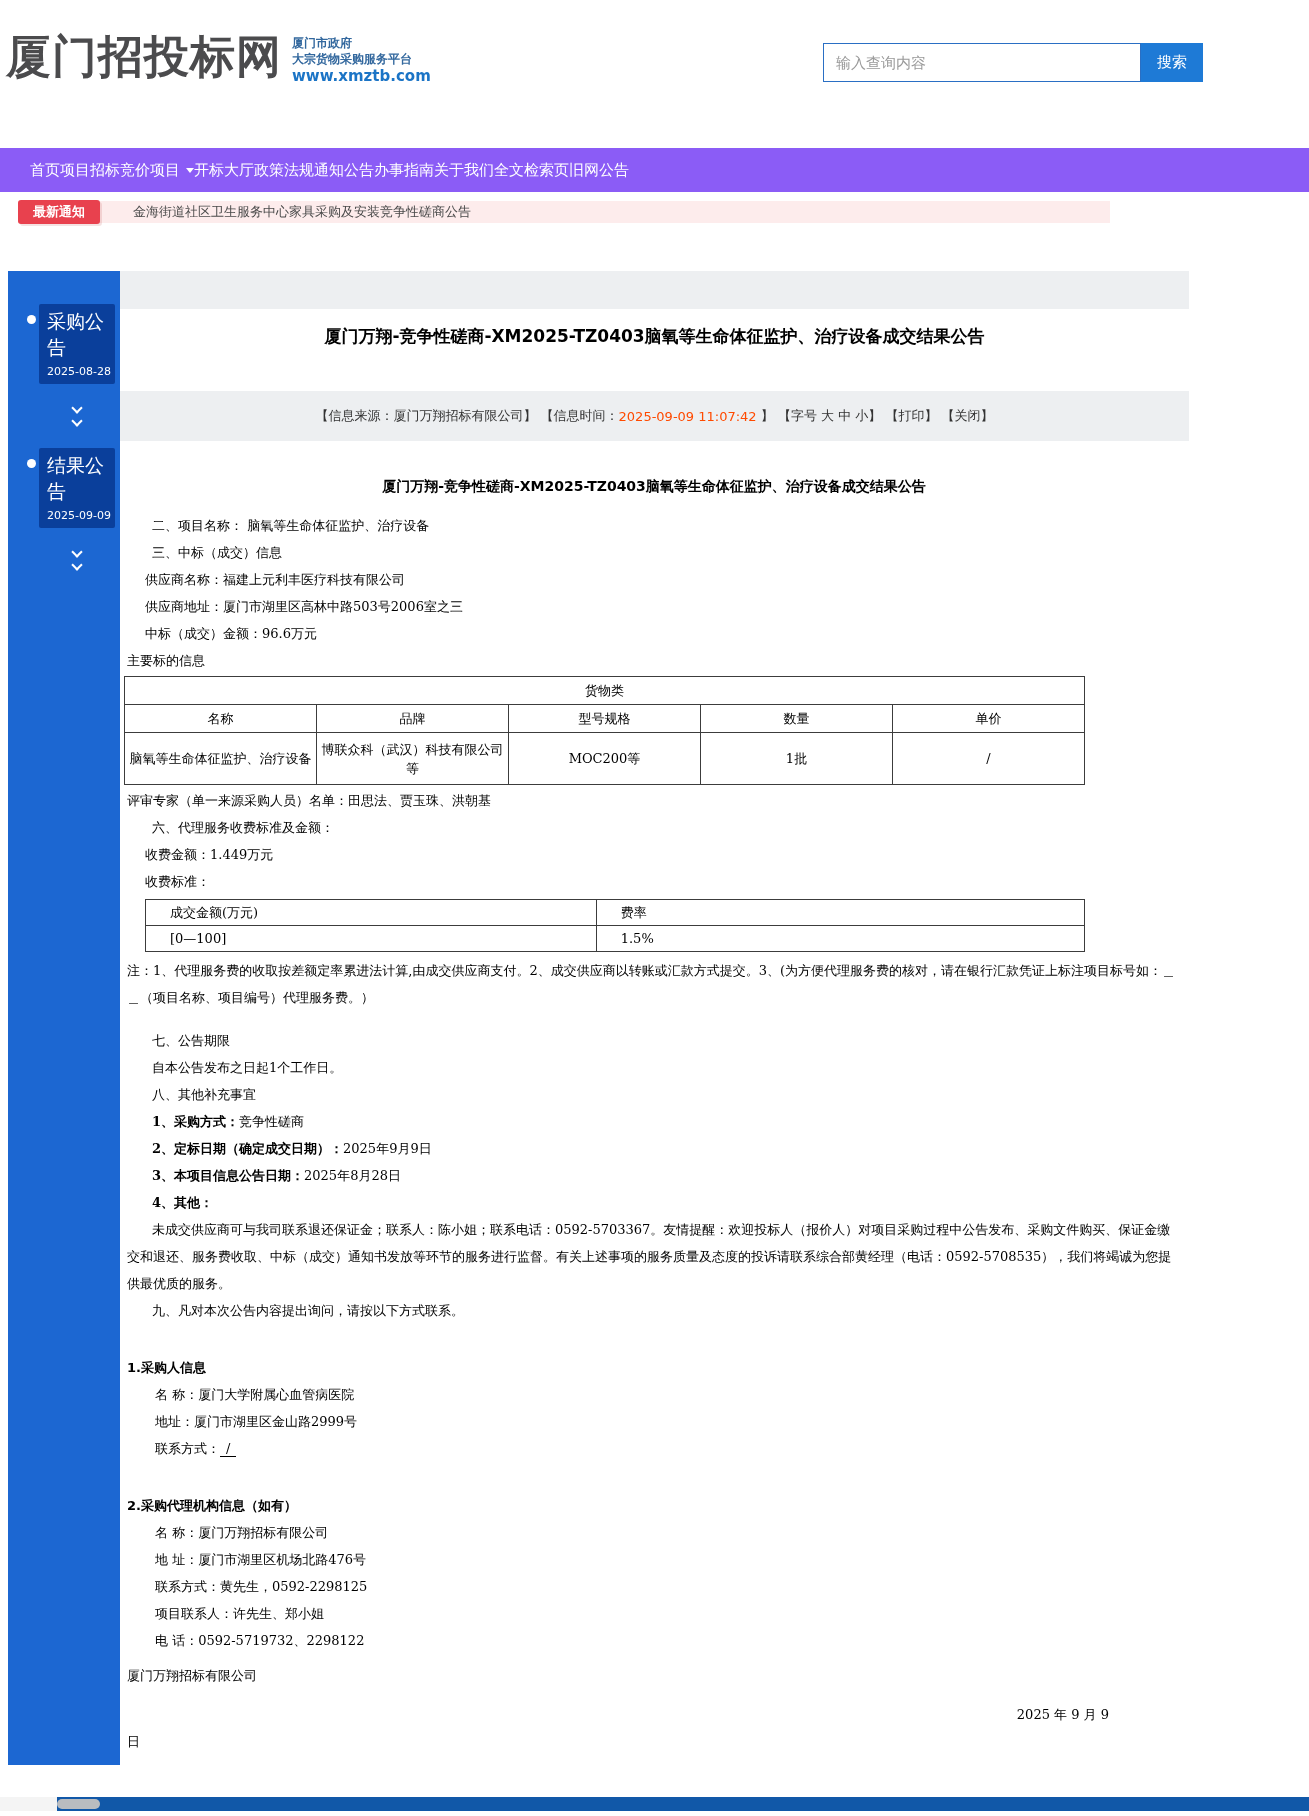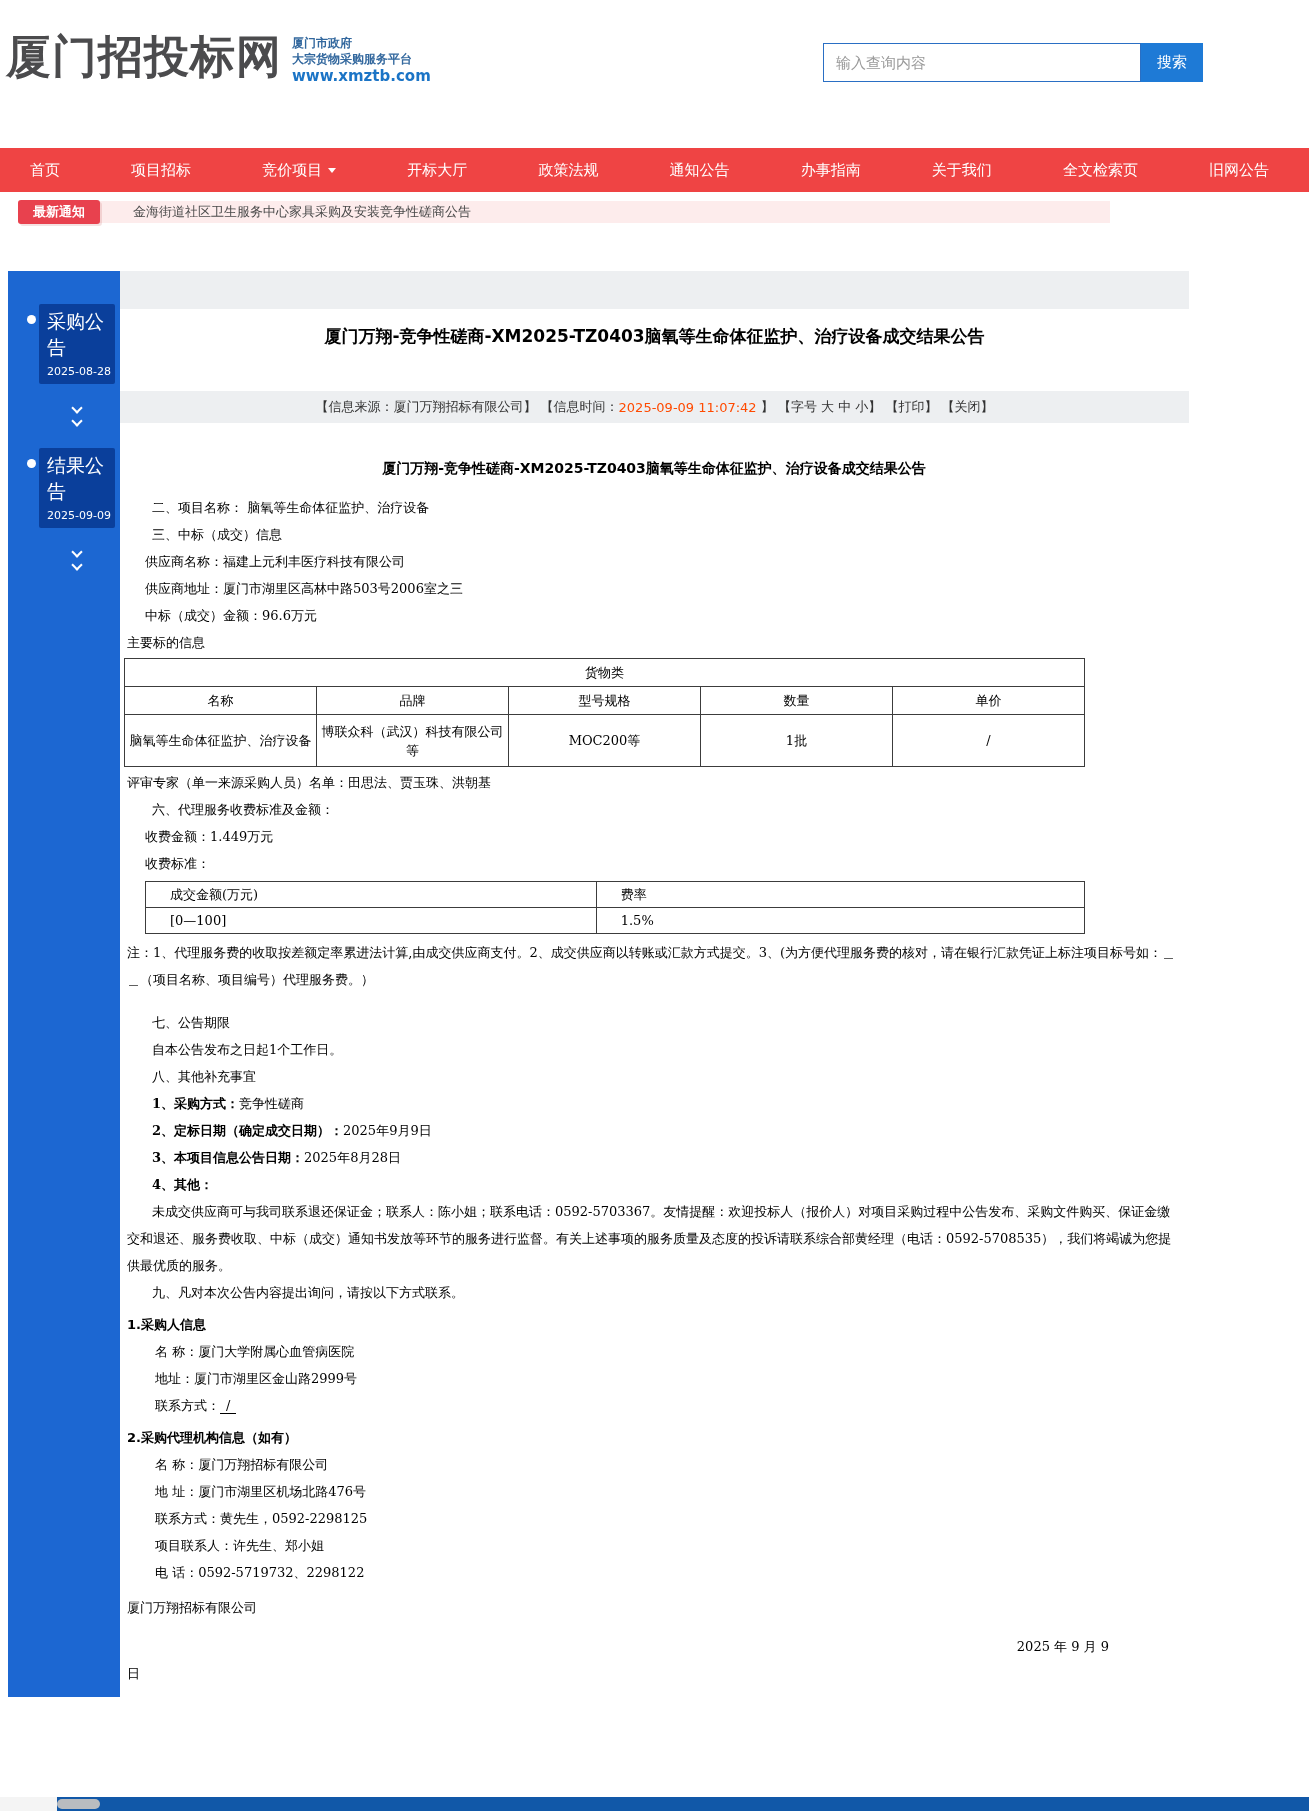--- a/index.html
+++ b/index.html
@@ -19,22 +19,22 @@
   .search input {
     width:318px; height:39px; border:1px solid #2a6fc4; outline:none;
     font-size:15px; padding:0 12px; color:#555; background:#fff;
   }
   .search input::placeholder { color:#999; }
   .search .btn {
     width:62px; height:39px; background:#1e7ad6; color:#fff; border:none;
     font-size:15px; cursor:pointer;
   }
   
-  .nav { height:44px; background:#ef4444; display:flex; align-items:center;
-         justify-content:space-between; padding:0 40px 0 30px; }
+  .nav { height:44px; background:#8b5cf6; display:flex; align-items:center;
+         justify-content:flex-start; padding:0 40px 0 30px; }
   .nav-item { color:#fff; font-size:15px; cursor:pointer; white-space:nowrap; display:flex; align-items:center; }
   .caret { display:inline-block; width:0; height:0; border-left:4px solid transparent;
            border-right:4px solid transparent; border-top:5px solid #fff; margin-left:6px; }
   
   .notice-row { margin:9px 0 0 18px; width:1092px; height:22px; background:#fdecec;
                 position:relative; display:flex; align-items:center; }
   .badge { height:24px; margin-top:-1px; background:#e8414e; color:#fff; font-weight:bold;
            font-size:13px; line-height:24px; padding:0 15px; border-radius:3px;
            box-shadow:2px 2px 0 rgba(180,60,60,.15); cursor:pointer; }
   .notice-link { margin-left:33px; font-size:13px; color:#4a4a4a; cursor:pointer; }
@@ -46,21 +46,21 @@
   .tl-box { margin-left:31px; width:76px; background:#0a3f9b; border-radius:2px; color:#fff;
             padding:5px 0 6px 8px; cursor:pointer; }
   .tl-label { font-size:19px; }
   .tl-date { font-size:11px; margin-top:4px; }
   .tl-arrows { margin:20px 0 18px 31px; width:76px; display:flex; flex-direction:column; align-items:center; }
   .chev { width:8px; height:8px; border-right:2px solid #fff; border-bottom:2px solid #fff;
           transform:rotate(45deg); margin-bottom:5px; }
   .main { width:1069px; background:#fff; }
   .band { height:38px; background:#edeff1; }
   .page-title { margin-top:14px; text-align:center; font-size:17px; font-weight:bold; line-height:26px; }
-  .meta-bar { margin-top:42px; height:32px; background:#edeff1; display:flex; justify-content:center;
+  .meta-bar { margin-top:42px; height:50px; background:#edeff1; display:flex; justify-content:center;
               align-items:center; font-size:13px; color:#333; }
   .meta-bar span { white-space:pre; }
   .meta-time { color:#ff4a00; }
   .meta-link { cursor:pointer; }
   
   .main-body { padding:32px 8px 10px 7px; font-size:13px; font-family:"DejaVu Serif","Liberation Serif",serif; }
   .inner-title { text-align:center; font-weight:bold; font-size:14px; line-height:27px; margin-bottom:12px;
                  font-family:"DejaVu Sans","Liberation Sans",sans-serif; }
   .line { line-height:27px; }
   .ind1 { padding-left:18px; }
@@ -72,21 +72,21 @@
   .goods .grp td { height:28px; }
   .goods .hd td { height:28px; }
   .goods .dr td { height:52px; line-height:19px; }
   .c1{width:28%}.c2{width:16.3%}.c3{width:15.7%}.c4{width:16.8%}.c5{width:23.2%}
   .fee { width:940px; margin:4px 0 5px 18px; table-layout:fixed; }
   .fee td { border:1px solid #3c3c3c; font-size:13px; height:26px; padding:0 0 0 24px; text-align:left; }
   .fee .fc1 { width:48%; }
   .note { line-height:27px; margin-top:4px; }
   .gap-top { margin-top:16px; }
   .para { line-height:27px; text-indent:25px; }
-  .contact-h { font-weight:bold; line-height:27px; margin-top:5px;
+  .contact-h { font-weight:bold; line-height:27px; margin-top:30px;
                font-family:"DejaVu Sans","Liberation Sans",sans-serif; }
   .contact-l { line-height:27px; padding-left:28px; }
   .uline { border-bottom:1px solid #000; padding:0 6px; }
   .sig { padding-right:212px; line-height:27px; margin-top:8px; }
   .sig-date { text-align:right; padding-right:72px; line-height:27px; margin-top:12px; }
   .sig-wrap { line-height:27px; }
   
   .bottom-bar { position:absolute; left:0; bottom:5px; width:1309px; height:14px; background:#1158a8; }
   .scroll-track { position:absolute; left:0; top:0; width:57px; height:14px; background:#f4f4f4; }
   .scroll-thumb { position:absolute; left:57px; top:2px; width:43px; height:10px; background:#b9bcc0;

